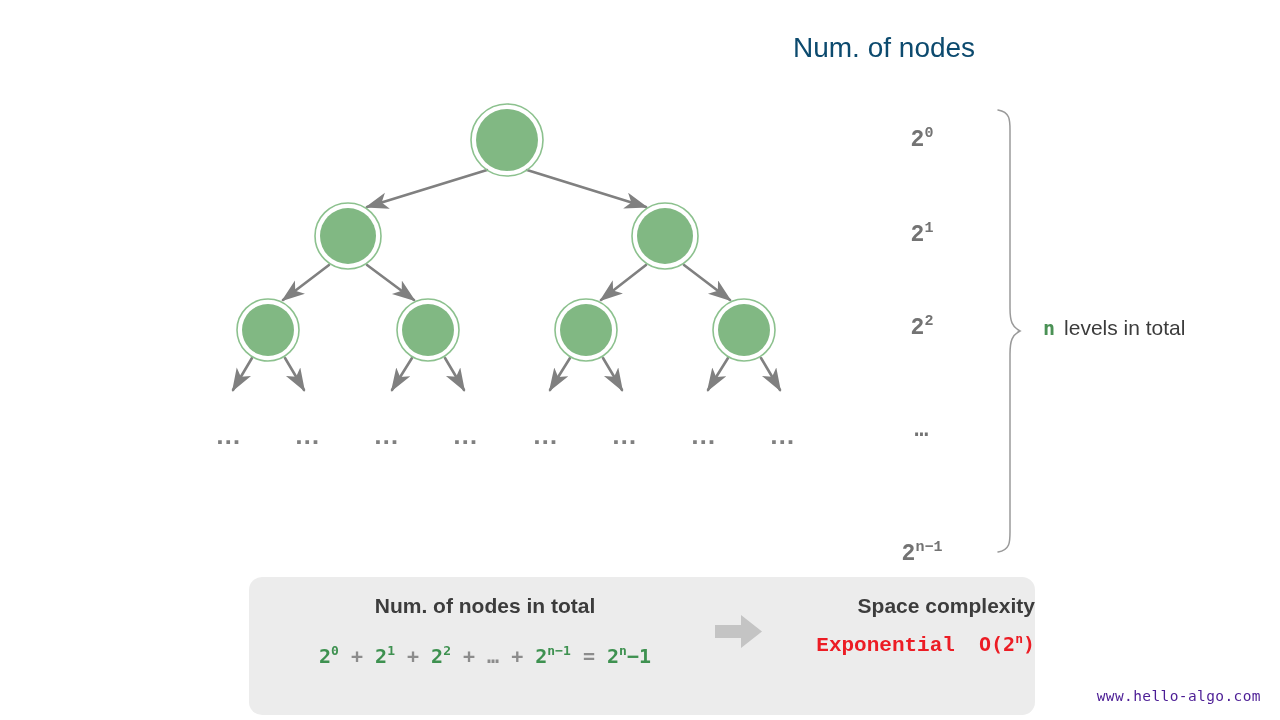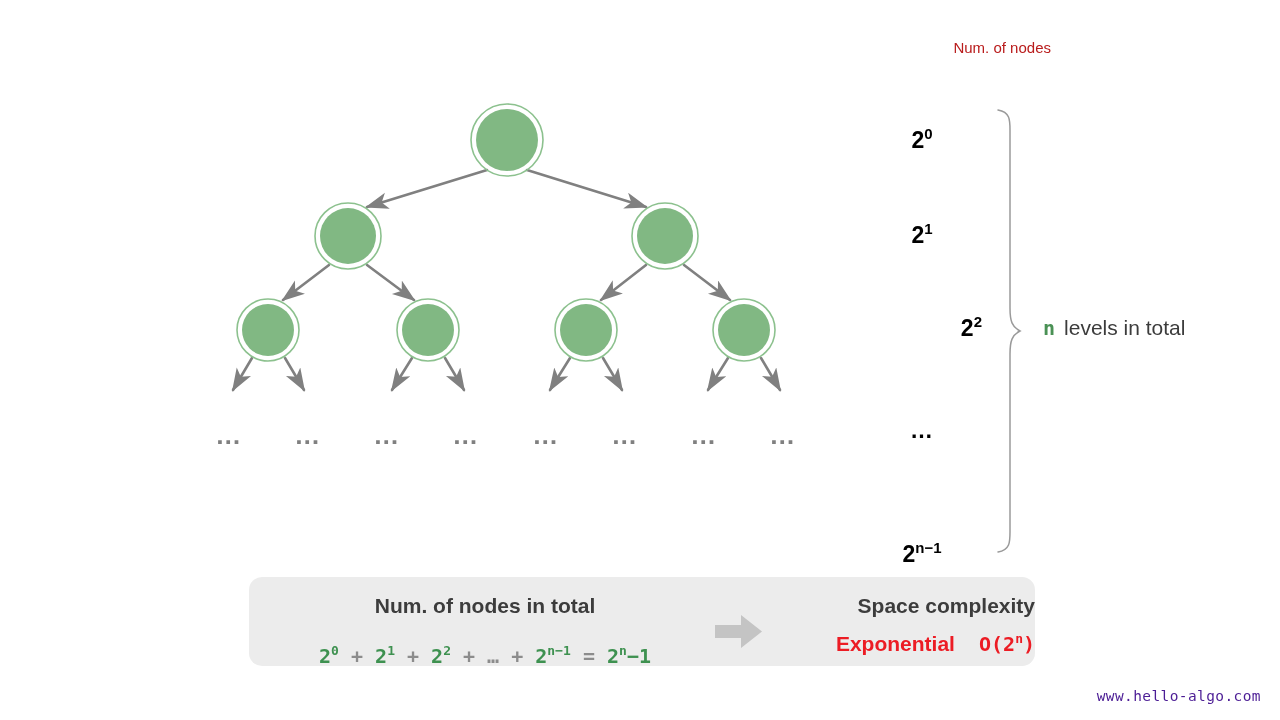--- a/index.html
+++ b/index.html
@@ -42,36 +42,36 @@
     transform: translate(-50%, -50%);
     font-family: "Liberation Sans", sans-serif;
   }
 
   
   #level-header {
     position: absolute;
     left: 793px;
     top: 33px;
     width: 258px;
-    text-align: right;
-    color: #b91c1c;
-    font-size: 15px;
+    text-align: left;
+    color: #0c4a6e;
+    font-size: 28px;
     line-height: 29px;
     font-family: "Liberation Sans", sans-serif;
   }
 
   
   .level-label {
     position: absolute;
     width: 120px;
     text-align: center;
-    color: #000000;
+    color: #737373;
     font-size: 23px;
     font-weight: bold;
-    font-family: Liberation Sans, sans-serif;
+    font-family: Liberation Mono, monospace;
     transform: translateY(-50%);
   }
   .level-label .sup {
     font-size: 15px;
     vertical-align: super;
     line-height: 0;
   }
   .level-label.dots {
     font-size: 23px;
     letter-spacing: 1px;
@@ -103,21 +103,21 @@
     font-size: 20px;
     margin-right: 9px;
   }
 
   
   #summary-box {
     position: absolute;
     left: 249px;
     top: 577px;
     width: 786px;
-    height: 89px;
+    height: 138px;
     background: #ececec;
     border-radius: 13px;
   }
   #summary-left {
     position: absolute;
     left: 0px;
     top: 14px;
     width: 472px;
     text-align: center;
   }
@@ -153,21 +153,21 @@
   .result-line {
     margin-top: 9px;
     font-family: "DejaVu Sans Mono", monospace;
     font-size: 20px;
     font-weight: bold;
     color: #ec1c24;
     line-height: 28px;
     white-space: nowrap;
   }
   .result-line .word {
-    font-family: Liberation Sans, sans-serif;
+    font-family: Liberation Mono, monospace;
     font-weight: bold;
     font-size: 21px;
     margin-top: 32px;
   }
   .result-line .sup {
     font-size: 13px;
     vertical-align: super;
     line-height: 0;
   }
   #flow-arrow {
@@ -259,21 +259,21 @@
       <div class="ellipsis-dots" style="left: 783px; top: 435px;">…</div>
     </div>
 
   <div id="level-header">
     <div>Num. of nodes</div>
   </div>
 
   <div id="level-labels">
       <div class="level-label" style="left: 862px; top: 140px;"><span>2</span><span class="sup">0</span></div>
       <div class="level-label" style="left: 862px; top: 235px;"><span>2</span><span class="sup">1</span></div>
-      <div class="level-label" style="left: 862px; top: 328px; text-align: right;"><span>2</span><span class="sup">2</span></div>
+      <div class="level-label" style="left: 862px; top: 328px;"><span>2</span><span class="sup">2</span></div>
       <div class="level-label dots" style="left: 862px; top: 430px;"><span>…</span></div>
       <div class="level-label" style="left: 862px; top: 519px; margin-top: 35px;"><span>2</span><span class="sup">n−1</span></div>
     </div>
 
   <svg id="brace-svg" viewBox="0 0 40 446" xmlns="http://www.w3.org/2000/svg">
     <path d="M8 2 C 20 4, 20 12, 20 22 L 20 200 C 20 213, 22 219, 30 223
              C 22 227, 20 233, 20 246 L 20 424 C 20 434, 20 442, 8 444" fill="none" stroke="#9a9a9a" stroke-width="1.5" stroke-linecap="round"></path>
   </svg>
 
   <div id="levels-total">

